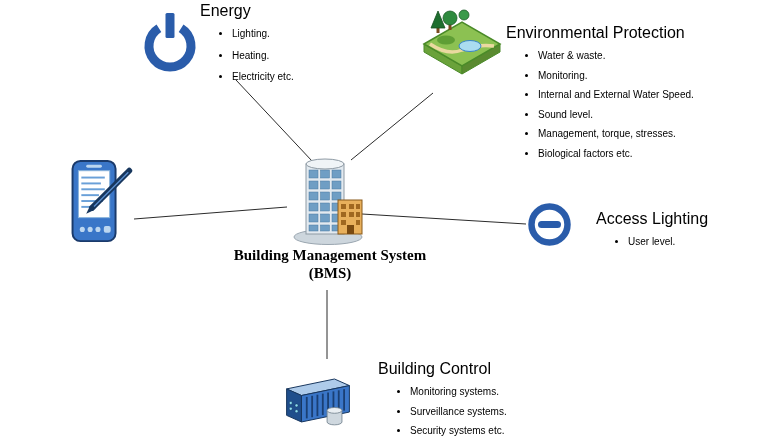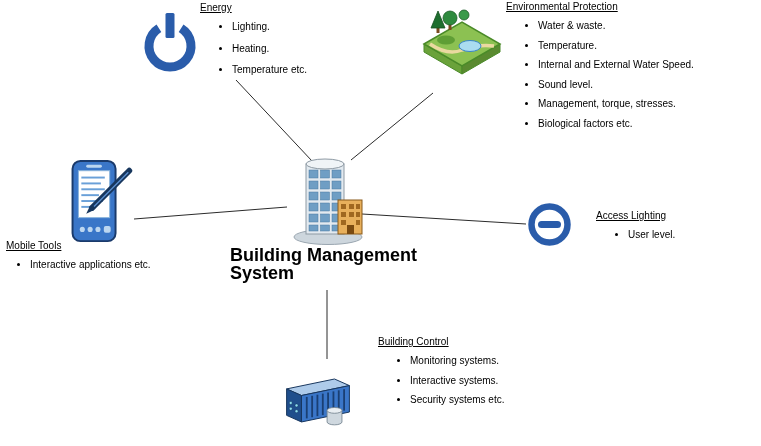--- a/index.html
+++ b/index.html
@@ -1,24 +1,24 @@
 <!DOCTYPE html>
 <html><head>
 <meta charset="utf-8">
 <style>
   html,body{margin:0;padding:0;background:#fff;}
   body{font-family:"Liberation Sans",sans-serif;color:#000;}
   .canvas{position:relative;width:761px;height:446px;background:#ffffff;overflow:hidden;}
   .abs{position:absolute;}
-  .node-title{font-size:10px;text-decoration:underline;white-space:nowrap;}
+  .node-title{font-size:16px;white-space:nowrap;}
   ul.bullets{margin:6px 0 0;padding-left:32px;list-style:disc;}
   ul.bullets li{font-size:10px;margin-bottom:5.5px;line-height:15.5px;}
   ul.bullets.tight li{margin-bottom:4px;}
   ul.bullets.loose li{margin-bottom:6px;}
-  .center-label{width:200px;text-align:left;font-weight:bold;font-size:18px;line-height:18px;}
+  .center-label{width:200px;text-align:center;font-weight:bold;font-size:15px;line-height:18px;font-family:Liberation Serif, serif;}
   .icon-box svg{display:block;width:100%;height:100%;}
   .wrapcol{width:176px;}
 </style>
 </head>
 <body>
 
 <div class="canvas">
 
   <svg class="abs" style="left:0;top:0;" width="761" height="446">
     <line x1="236" y1="80" x2="312" y2="161" stroke="#2b2b2b" stroke-width="1"></line>
@@ -33,45 +33,45 @@
       <rect x="25.5" y="3" width="9" height="25" rx="1.5" fill="#2a5caa"></rect>
       <path d="M 18.9 18.2 A 21 21 0 1 0 41.1 18.2" fill="none" stroke="#2a5caa" stroke-width="9"></path>
     </svg>
   </div>
 
   <div class="abs" style="left:200px;top:2px;">
     <div class="node-title">Energy</div>
     <ul class="bullets loose">
       <li>Lighting.</li>
       <li>Heating.</li>
-      <li>Temperature etc.</li>
+      <li>Electricity etc.</li>
     </ul>
   </div>
 
   <div class="abs icon-box" style="left:420px;top:6px;width:84px;height:86px;">
     <svg viewBox="0 0 84 86">
       <polygon points="4,46 42,68 42,60 4,38" fill="#6aa23a" stroke="#4a8a28" stroke-width="1"></polygon>
       <polygon points="80,46 42,68 42,60 80,38" fill="#5a8a30" stroke="#4a8a28" stroke-width="1"></polygon>
       <polygon points="4,38 42,16 80,38 42,60" fill="#8cc152" stroke="#4a8a28" stroke-width="1.5"></polygon>
       <ellipse cx="26" cy="34" rx="9" ry="4.5" fill="#5f9e35"></ellipse>
       <path d="M 10 38 Q 28 50 42 44 Q 58 38 74 40" stroke="#ead9a0" stroke-width="3.5" fill="none"></path>
       <ellipse cx="50" cy="40" rx="11" ry="5.5" fill="#aadcf0" stroke="#3a86c8" stroke-width="1"></ellipse>
       <rect x="16.5" y="22" width="3" height="5" fill="#7a4a1e"></rect>
       <polygon points="18,5 11,22 25,22" fill="#1e6e2e" stroke="#145020" stroke-width="0.8"></polygon>
       <rect x="28.5" y="18" width="3" height="6" fill="#7a4a1e"></rect>
       <circle cx="30" cy="12" r="7" fill="#2e8a3e" stroke="#1d5c28" stroke-width="0.8"></circle>
       <circle cx="44" cy="9" r="5" fill="#3a9a4a" stroke="#1d5c28" stroke-width="0.8"></circle>
     </svg>
   </div>
 
-  <div class="abs" style="left:506px;top:1px;width:252px;">
+  <div class="abs" style="left:506px;top:24px;width:252px;">
     <div class="node-title">Environmental Protection</div>
     <ul class="bullets tight">
       <li>Water &amp; waste.</li>
-      <li>Temperature.</li>
+      <li>Monitoring.</li>
       <li>Internal and External Water Speed.</li>
       <li>Sound level.</li>
       <li>Management, torque, stresses.</li>
       <li>Biological factors etc.</li>
     </ul>
   </div>
 
   <div class="abs icon-box" style="left:56px;top:158px;width:80px;height:88px;">
     <svg viewBox="0 0 80 90">
       <rect x="16" y="3" width="44" height="82" rx="8" fill="#3a76c8" stroke="#1a3a6b" stroke-width="2"></rect>
@@ -88,26 +88,20 @@
       <circle cx="26" cy="73" r="2.6" fill="#bcd6f0"></circle>
       <circle cx="34" cy="73" r="2.6" fill="#bcd6f0"></circle>
       <circle cx="42" cy="73" r="2.6" fill="#bcd6f0"></circle>
       <rect x="48" y="69.5" width="7" height="7" rx="2" fill="#bcd6f0"></rect>
       <line x1="74" y1="13" x2="36" y2="51" stroke="#17365d" stroke-width="6" stroke-linecap="round"></line>
       <polygon points="30,57 38.1,53.1 33.9,48.9" fill="#17365d"></polygon>
       <line x1="73" y1="14.5" x2="38" y2="49.5" stroke="#5b8fd0" stroke-width="1.4"></line>
     </svg>
   </div>
 
-  <div class="abs wrapcol" style="left:6px;top:240px;">
-    <div class="node-title">Mobile Tools</div>
-    <ul class="bullets" style="padding-left:24px;width:150px;">
-      <li>Interactive applications etc.</li>
-    </ul>
-  </div>
 
   <div class="abs icon-box" style="left:286px;top:154px;width:84px;height:92px;">
     <svg viewBox="0 0 84 92">
       <ellipse cx="42" cy="83" rx="34" ry="7.5" fill="#cdd6dd" stroke="#9aa6b0" stroke-width="1"></ellipse>
       <rect x="20" y="10" width="38" height="70" fill="#e3eaf0" stroke="#8d99a3" stroke-width="1"></rect>
       <g fill="#6f9ec4" stroke="#4a7aa0" stroke-width="0.5">
         <rect x="23" y="16" width="9" height="8"></rect>
           <rect x="34.5" y="16" width="9" height="8"></rect>
           <rect x="46" y="16" width="9" height="8"></rect>
         <rect x="23" y="27" width="9" height="8"></rect>
@@ -137,20 +131,21 @@
           <rect x="70" y="58" width="4" height="5"></rect>
         <rect x="55" y="66" width="5" height="5"></rect>
           <rect x="70" y="66" width="4" height="5"></rect>
       </g>
       <rect x="61" y="71" width="7" height="9" fill="#7a4a10"></rect>
     </svg>
   </div>
 
   <div class="abs center-label" style="left:230px;top:246px;">
     <div>Building Management System</div>
+    <div>(BMS)</div>
   </div>
 
   <div class="abs icon-box" style="left:526px;top:201px;width:47px;height:47px;">
     <svg viewBox="0 0 47 47">
       <circle cx="23.5" cy="23.5" r="18" fill="#ffffff" stroke="#2a5caa" stroke-width="6.5"></circle>
       <rect x="12" y="20" width="23" height="7" rx="3.5" fill="#2a5caa"></rect>
     </svg>
   </div>
 
   <div class="abs" style="left:596px;top:210px;">
@@ -179,22 +174,22 @@
         <circle cx="13" cy="47" r="1.8"></circle>
           <circle cx="20" cy="50" r="1.8"></circle>
         <circle cx="13" cy="54" r="1.8"></circle>
           <circle cx="20" cy="57" r="1.8"></circle>
       </g>
       <path d="M 57 56 L 57 70 A 9 3.5 0 0 0 75 70 L 75 56 Z" fill="#cfd8df" stroke="#70808c" stroke-width="1"></path>
       <ellipse cx="66" cy="56" rx="9" ry="3.5" fill="#e9eef2" stroke="#70808c" stroke-width="1"></ellipse>
     </svg>
   </div>
 
-  <div class="abs" style="left:378px;top:336px;">
+  <div class="abs" style="left:378px;top:360px;">
     <div class="node-title">Building Control</div>
     <ul class="bullets tight">
       <li>Monitoring systems.</li>
-      <li>Interactive systems.</li>
+      <li>Surveillance systems.</li>
       <li>Security systems etc.</li>
     </ul>
   </div>
 
 </div>
 
 </body></html>

